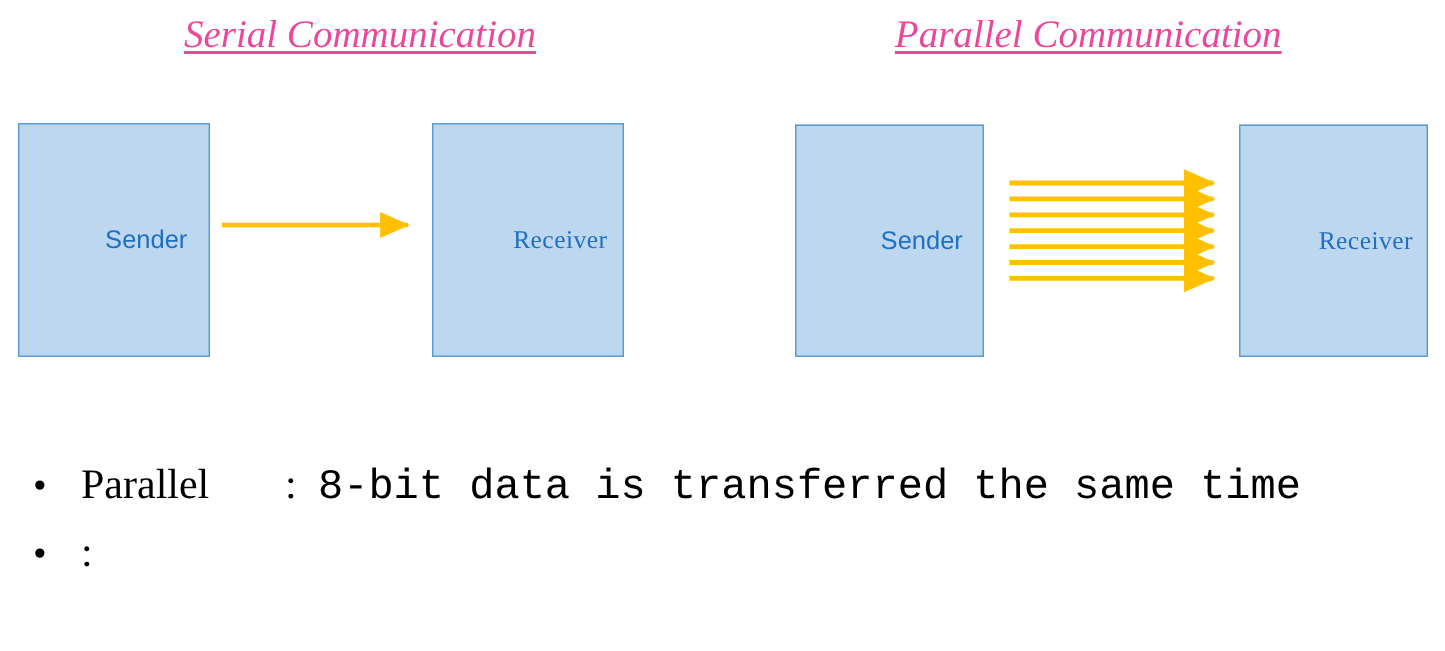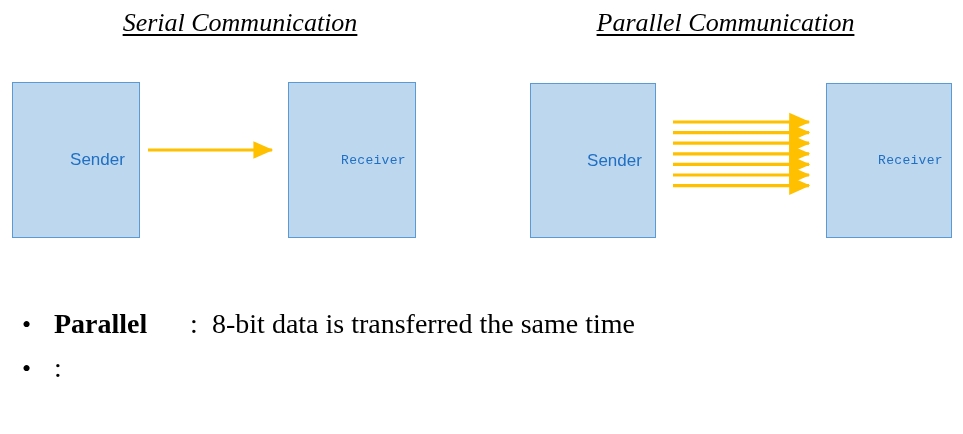--- a/index.html
+++ b/index.html
@@ -25,21 +25,21 @@
   }
 
   
   .section-title {
     position: absolute;
     font-family: "Liberation Serif", serif;
     font-style: italic;
     font-weight: 400;
     font-size: 26px;
     line-height: 30px;
-    color: #000000;
+    color: #ec4899;
     text-decoration: underline;
     text-underline-offset: 3px;
     text-decoration-thickness: 1.5px;
     white-space: nowrap;
   }
   #title-serial {
     left: 0;
     top: 8px;
     width: 480px;
     text-align: center;
@@ -66,22 +66,22 @@
     color: #1f6fc4;
     font-size: 17px;
     letter-spacing: 0.5px;
     user-select: none;
   }
   .node-label.sans {
     font-family: "Liberation Sans", sans-serif;
     letter-spacing: 0px;
   }
   .node-label.mono {
-    font-family: Liberation Mono, monospace;
-    font-size: 13px;
+    font-family: Liberation Serif, serif;
+    font-size: 17px;
     letter-spacing: 0.3px;
     text-align: center;
   }
 
   #box-serial-sender   { left: 12px;  top: 82px;  width: 128px; height: 156px; }
   #box-serial-receiver { left: 288px; top: 82px;  width: 128px; height: 156px; }
   #box-parallel-sender { left: 530px; top: 83px;  width: 126px; height: 155px; }
   #box-parallel-receiver { left: 826px; top: 83px; width: 126px; height: 155px; }
 
   
@@ -122,29 +122,30 @@
     width: 32px;
     flex: 0 0 32px;
     font-size: 26px;
     line-height: 43px;
     color: #000000;
     text-align: left;
   }
   .bullet-term {
     flex: 0 0 136px;
     width: 136px;
-    font-weight: bold;
+    font-weight: normal;
   }
   .bullet-colon {
     flex: 0 0 22px;
     width: 22px;
     font-weight: 400;
   }
   .bullet-desc {
     font-weight: 400;
+    font-family: Liberation Mono, monospace;
   }
 </style>
 </head>
 <body>
 
 <div class="slide">
 
   <div id="title-serial" class="section-title">Serial Communication</div>
 
   <div id="title-parallel" class="section-title">Parallel Communication</div>

